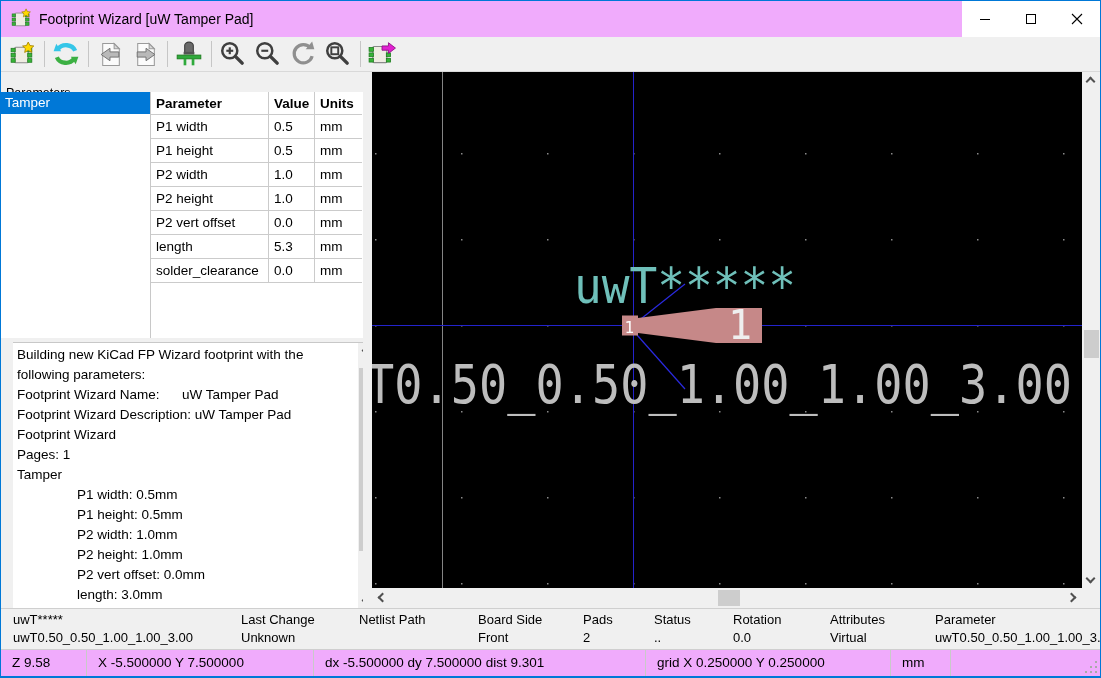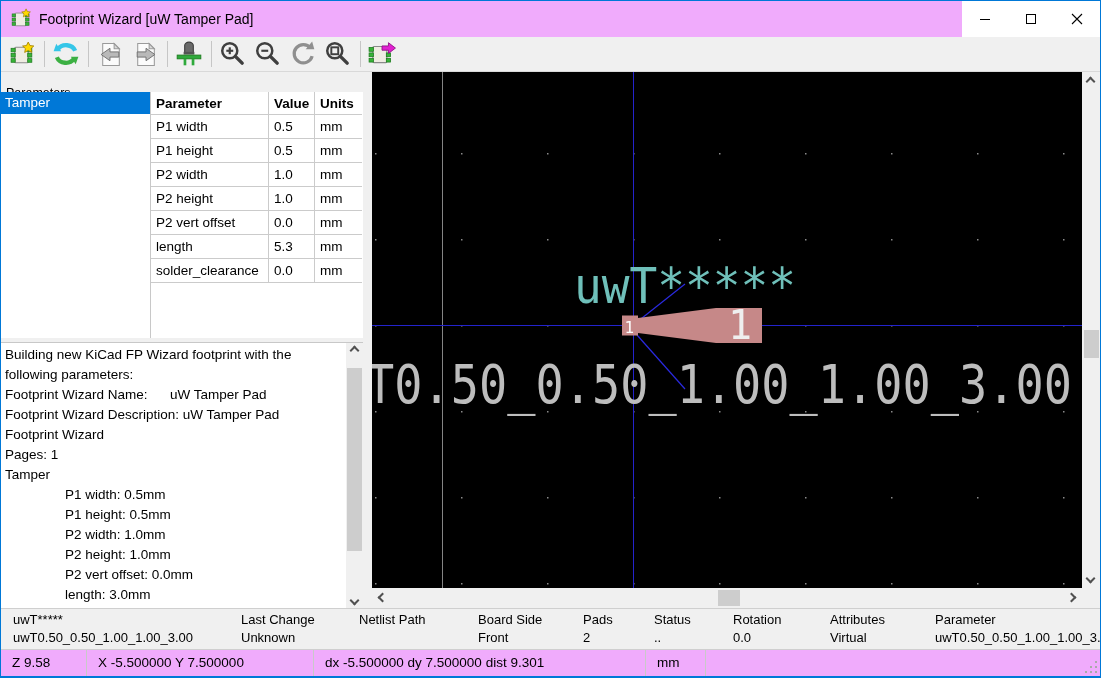--- a/index.html
+++ b/index.html
@@ -23,21 +23,21 @@
   .p-header { position:absolute; left:0; top:12px; width:362px; height:20px; background:#f0f0f0; border-bottom:1px solid #cfcfcf; font-size:12.5px; padding-left:5px; line-height:19px; color:#000; }
   .page-list { position:absolute; left:0; top:20px; width:150px; height:246px; background:#fff; border-right:1px solid #c8c8c8; }
   .page-item { height:22px; line-height:22px; padding-left:4px; font-size:13.5px; }
   .page-item.selected { background:#0078d7; color:#fff; }
   .param-table { position:absolute; left:150px; top:20px; width:212px; height:246px; background:#fff; font-size:13.5px; }
   .trow { display:flex; height:24px; line-height:23px; }
   .trow.thead { height:23px; font-weight:bold; }
   .tcell { border-right:1px solid #cbcbcb; border-bottom:1px solid #cbcbcb; padding-left:5px; overflow:hidden; white-space:nowrap; }
   .c-name { width:118px; } .c-val { width:46px; } .c-unit { width:47px; border-right:none; }
   .left-sash { position:absolute; left:0; top:266px; width:362px; height:4px; background:#f0f0f0; }
-  .msg-panel { position:absolute; left:0; top:270px; width:362px; height:266px; background:#fff; border-top:1px solid #c8c8c8; overflow:hidden; }
+  .msg-panel { position:absolute; left:12px; top:270px; width:362px; height:266px; background:#fff; border-top:1px solid #c8c8c8; overflow:hidden; }
   .msg-lines { position:absolute; left:4px; top:2px; width:340px; font-size:13.5px; line-height:20px; color:#000; white-space:pre; }
   .mid-sash { position:absolute; left:362px; top:71px; width:9px; height:536px; background:#f0f0f0; }
 
   
   .scroll { background:#f0f0f0; position:absolute; }
   .thumb { position:absolute; background:#cdcdcd; }
   .chev { display:inline-block; width:7px; height:7px; border-style:solid; border-width:2px 2px 0 0; border-color:#505050; }
   .chev.up   { transform:rotate(-45deg); }
   .chev.down { transform:rotate(135deg); }
   .chev.left { transform:rotate(-135deg); }
@@ -382,20 +382,21 @@
       </div>
       <div class="sfield" style="left: 934px; width: 160px;">
         <div class="lab">Parameter</div>
         <div class="val">uwT0.50_0.50_1.00_1.00_3.00</div>
       </div>
     </div>
   <div class="status2" id="status2">
   <div class="ccell" style="width: 86px;">Z 9.58</div>
       <div class="ccell" style="width: 227px;">X -5.500000  Y 7.500000</div>
       <div class="ccell" style="width: 332px;">dx -5.500000  dy 7.500000  dist 9.301</div>
+      <div class="ccell" style="width: 245px;">grid X 0.250000  Y 0.250000</div>
       <div class="ccell" style="width: 60px;">mm</div>
       <div class="ccell" style="width: 149px; border-right: none;"></div>
     </div>
   <div class="grip">
     <i style="right:0;bottom:0;"></i>
       <i style="right:5px;bottom:0;"></i>
       <i style="right:10px;bottom:0;"></i>
     <i style="right:0;bottom:5px;"></i>
       <i style="right:5px;bottom:5px;"></i>
     <i style="right:0;bottom:10px;"></i>

